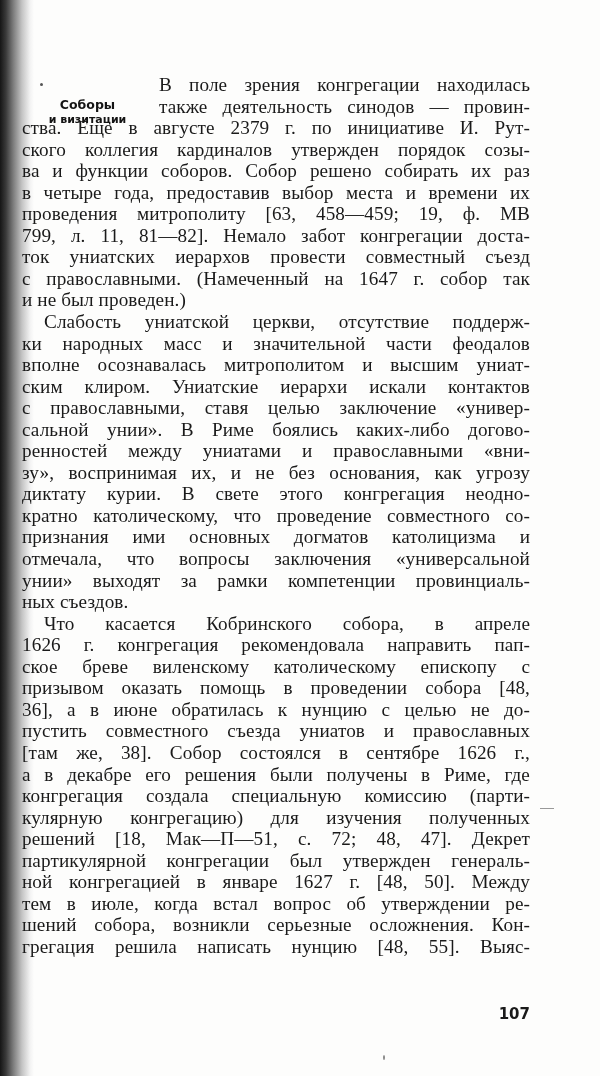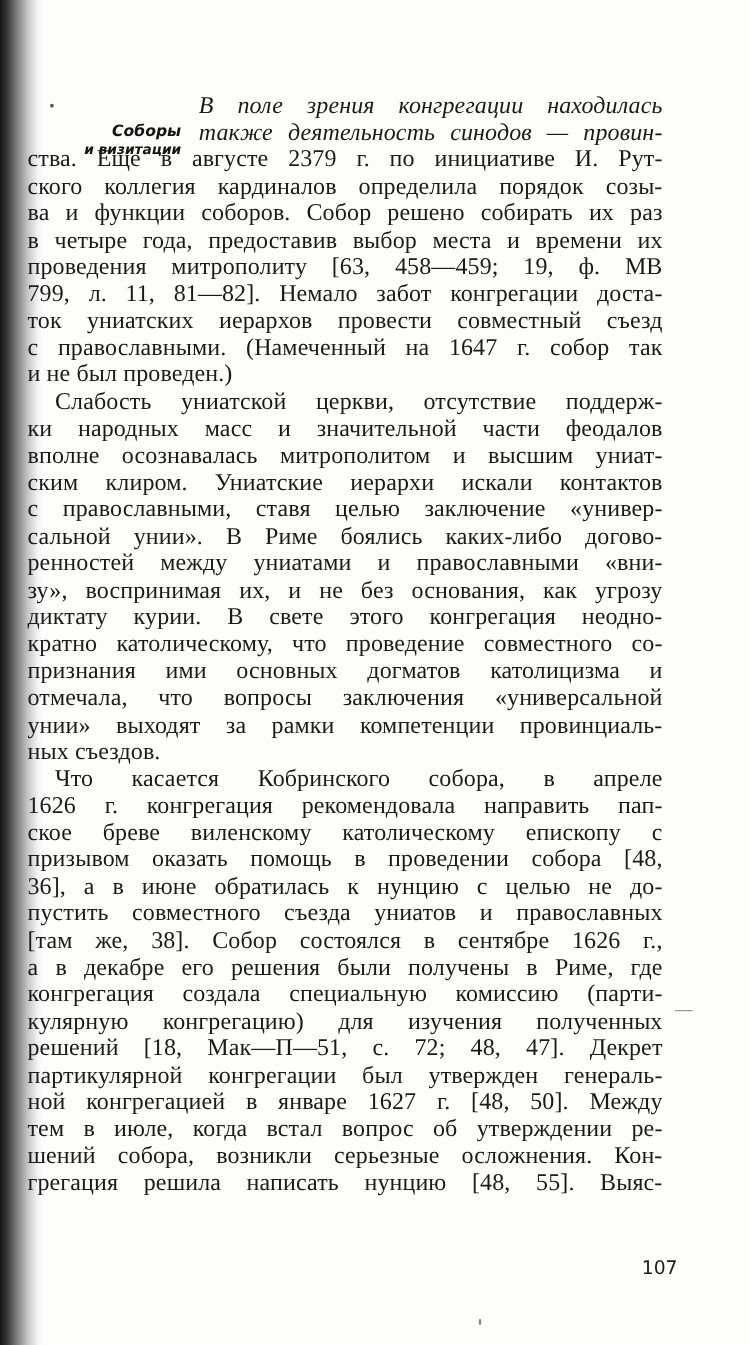--- a/index.html
+++ b/index.html
@@ -9,61 +9,61 @@
       font-family: "Liberation Serif", "DejaVu Serif", serif;
       color: #1a1a1a;
     }
     .binding-shadow {
       position: absolute; left: 0; top: 0; width: 34px; height: 1076px;
       background: linear-gradient(to right, #151515 0px, #3a3a3a 6px, #7a7a7a 13px, #c4c4c4 22px, #f2f2f2 30px, rgba(253,253,252,0) 34px);
     }
     .page { position: absolute; left: 0; top: 0; width: 600px; height: 1076px; }
     .side-heading {
       position: absolute; left: 30px; top: 97px; width: 115px;
-      text-align: right;
+      text-align: center;
       font-family: "DejaVu Sans", "Liberation Sans", sans-serif;
-      font-weight: bold; font-size: 12.5px; line-height: 15px; color: #141414; font-style: italic;
+      font-weight: bold; font-size: 12.5px; line-height: 15px; color: #141414;
     }
     .side-heading .l2 { font-size: 11px; }
     .body-text {
       position: absolute; left: 22px; top: 74px; width: 508px;
       font-size: 19.2px; line-height: 21.55px; letter-spacing: 0.1px;
     }
     .line {
       display: block; white-space: nowrap; text-align: justify; text-align-last: justify;
       height: 21.55px; overflow: visible;
     }
-    .line.indent-head { margin-left: 137px; font-style: italic; }
+    .line.indent-head { margin-left: 137px; }
     .line.para { padding-left: 22px; }
     .line.last { text-align-last: left; }
     .page-number {
-      position: absolute; left: 510px; top: 1005px; width: 32px; text-align: right;
+      position: absolute; left: 498px; top: 1005px; width: 32px; text-align: right;
       font-family: "DejaVu Sans", "Liberation Sans", sans-serif;
-      font-weight: normal; font-size: 15px; color: #1a1a1a;
+      font-weight: bold; font-size: 15px; color: #1a1a1a;
     }
     .speck { position: absolute; background: #555; border-radius: 50%; }
   </style>
 </head>
 <body>
 
 <div class="page">
   <div class="binding-shadow"></div>
 
   <div class="side-heading">
     <div>Соборы</div>
     <div class="l2">и визитации</div>
   </div>
 
   <div class="body-text">
 
     <div>
       <span class="line indent-head">В поле зрения конгрегации находилась</span>
       <span class="line indent-head">также деятельность синодов — провин-</span>
       <span class="line">ства. Еще в августе 2379 г. по инициативе И. Рут-</span>
-      <span class="line">ского коллегия кардиналов определила порядок созы-</span>
+      <span class="line">ского коллегия кардиналов утвержден порядок созы-</span>
       <span class="line">ва и функции соборов. Собор решено собирать их раз</span>
       <span class="line">в четыре года, предоставив выбор места и времени их</span>
       <span class="line">проведения митрополиту [63, 458—459; 19, ф. МВ</span>
       <span class="line">799, л. 11, 81—82]. Немало забот конгрегации доста-</span>
       <span class="line">ток униатских иерархов провести совместный съезд</span>
       <span class="line">с православными. (Намеченный на 1647 г. собор так</span>
       <span class="line last">и не был проведен.)</span>
     </div>
 
     <div>

